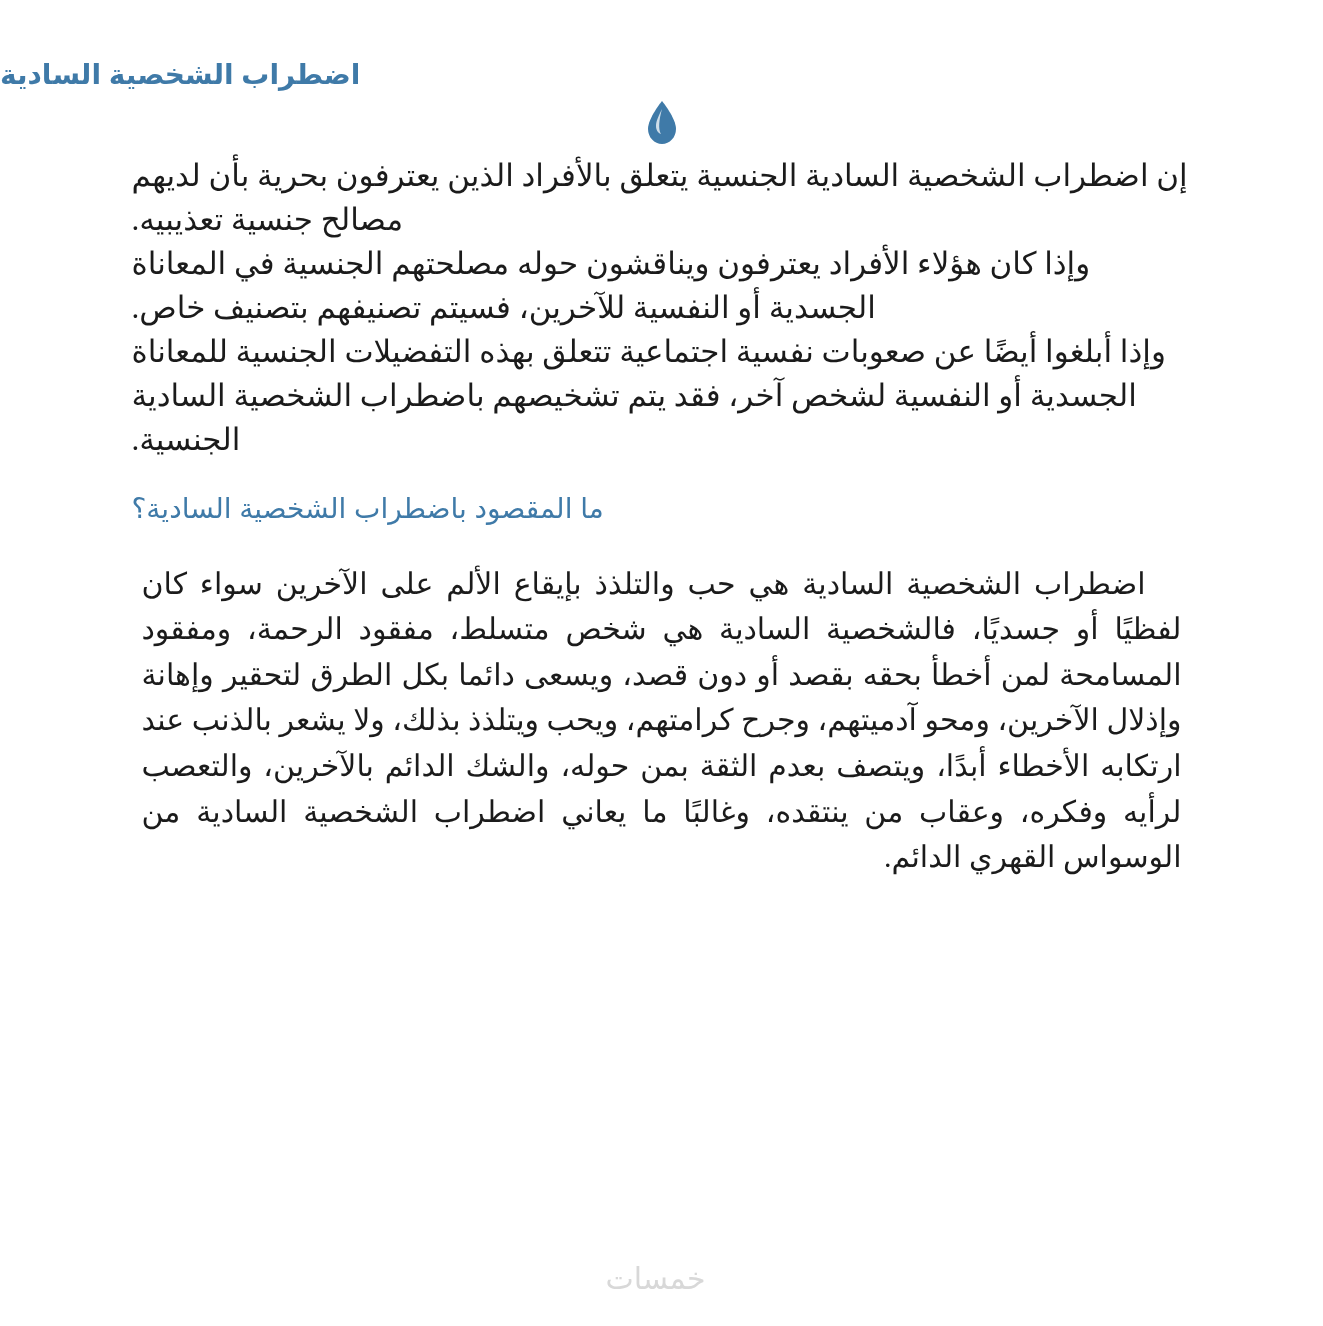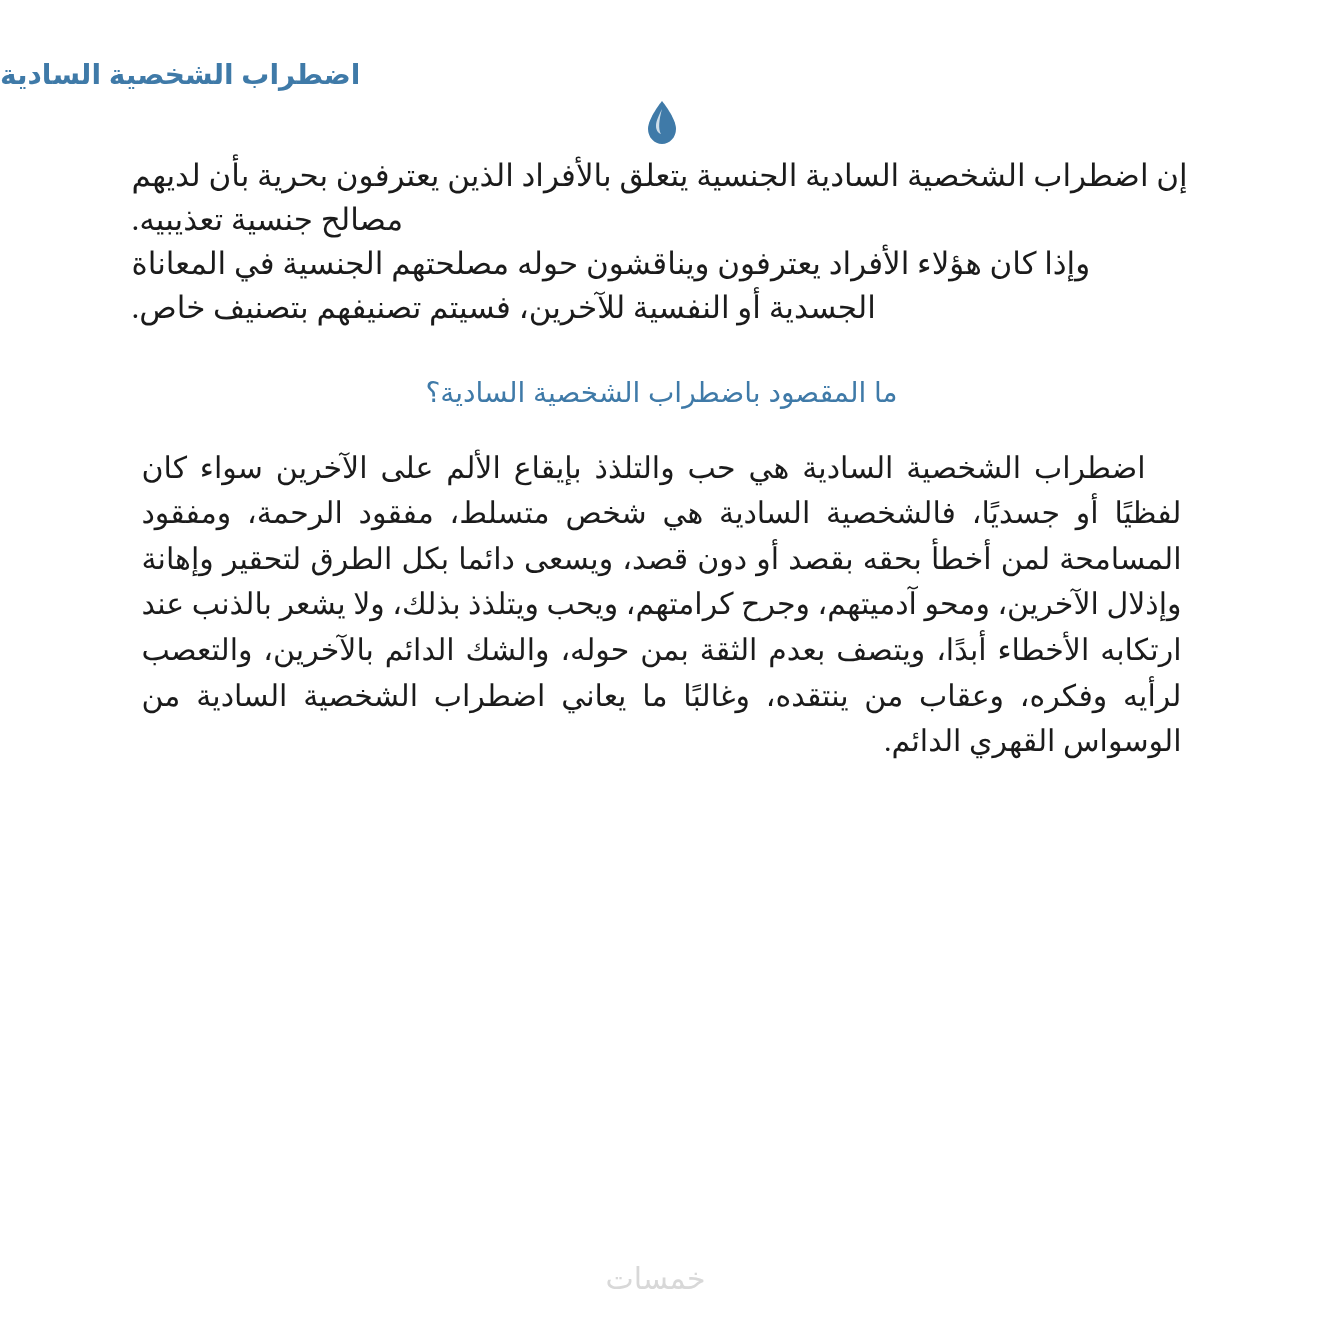--- a/index.html
+++ b/index.html
@@ -50,22 +50,22 @@
     font-size: 31px;
     line-height: 1.42;
   }
   .body-block p {
     margin: 0;
     padding: 0;
   }
 
   .section-heading {
     width: 1060px;
-    margin: 46px auto 0 auto;
-    text-align: center;
+    margin: 30px auto 0 auto;
+    text-align: left;
     color: #3f7aa8;
     font-family: "Liberation Sans", "DejaVu Sans", sans-serif;
     font-size: 28px;
     font-weight: 400;
   }
 
   .definition-block {
     width: 1040px;
     margin: 36px auto 16px auto;
     color: #1b1b1b;
@@ -105,20 +105,21 @@
       <svg width="34" height="46" viewBox="0 0 34 46" aria-hidden="true">
         <path d="M17 1 C17 1 3 18 3 29 C3 37.3 9.3 44 17 44 C24.7 44 31 37.3 31 29 C31 18 17 1 17 1 Z" fill="#3f7aa8"></path>
         <path d="M17 9 C14 15 11 21 11 26 C11 30 13 33 16 34 C13 29 14 20 17 9 Z" fill="#ffffff" opacity="0.75"></path>
       </svg>
     </span>
   </div>
 
   <div class="body-block">
     <p>إن اضطراب الشخصية السادية الجنسية يتعلق بالأفراد الذين يعترفون بحرية بأن لديهم مصالح جنسية تعذيبيه.</p>
     <p>وإذا كان هؤلاء الأفراد يعترفون ويناقشون حوله مصلحتهم الجنسية في المعاناة الجسدية أو النفسية للآخرين، فسيتم تصنيفهم بتصنيف خاص.</p>
+    <p>وإذا أبلغوا أيضًا عن صعوبات نفسية اجتماعية تتعلق بهذه التفضيلات الجنسية للمعاناة الجسدية أو النفسية لشخص آخر، فقد يتم تشخيصهم باضطراب الشخصية السادية الجنسية.</p>
   </div>
 
   <div class="section-heading">ما المقصود باضطراب الشخصية السادية؟</div>
 
   <div class="definition-block">
     <p>اضطراب الشخصية السادية هي حب والتلذذ بإيقاع الألم على الآخرين سواء كان لفظيًا أو جسديًا، فالشخصية السادية هي شخص متسلط، مفقود الرحمة، ومفقود المسامحة لمن أخطأ بحقه بقصد أو دون قصد، ويسعى دائما بكل الطرق لتحقير وإهانة وإذلال الآخرين، ومحو آدميتهم، وجرح كرامتهم، ويحب ويتلذذ بذلك، ولا يشعر بالذنب عند ارتكابه الأخطاء أبدًا، ويتصف بعدم الثقة بمن حوله، والشك الدائم بالآخرين، والتعصب لرأيه وفكره، وعقاب من ينتقده، وغالبًا ما يعاني اضطراب الشخصية السادية من الوسواس القهري الدائم.</p>
   </div>
 
   <div class="watermark">خمسات</div>
 

